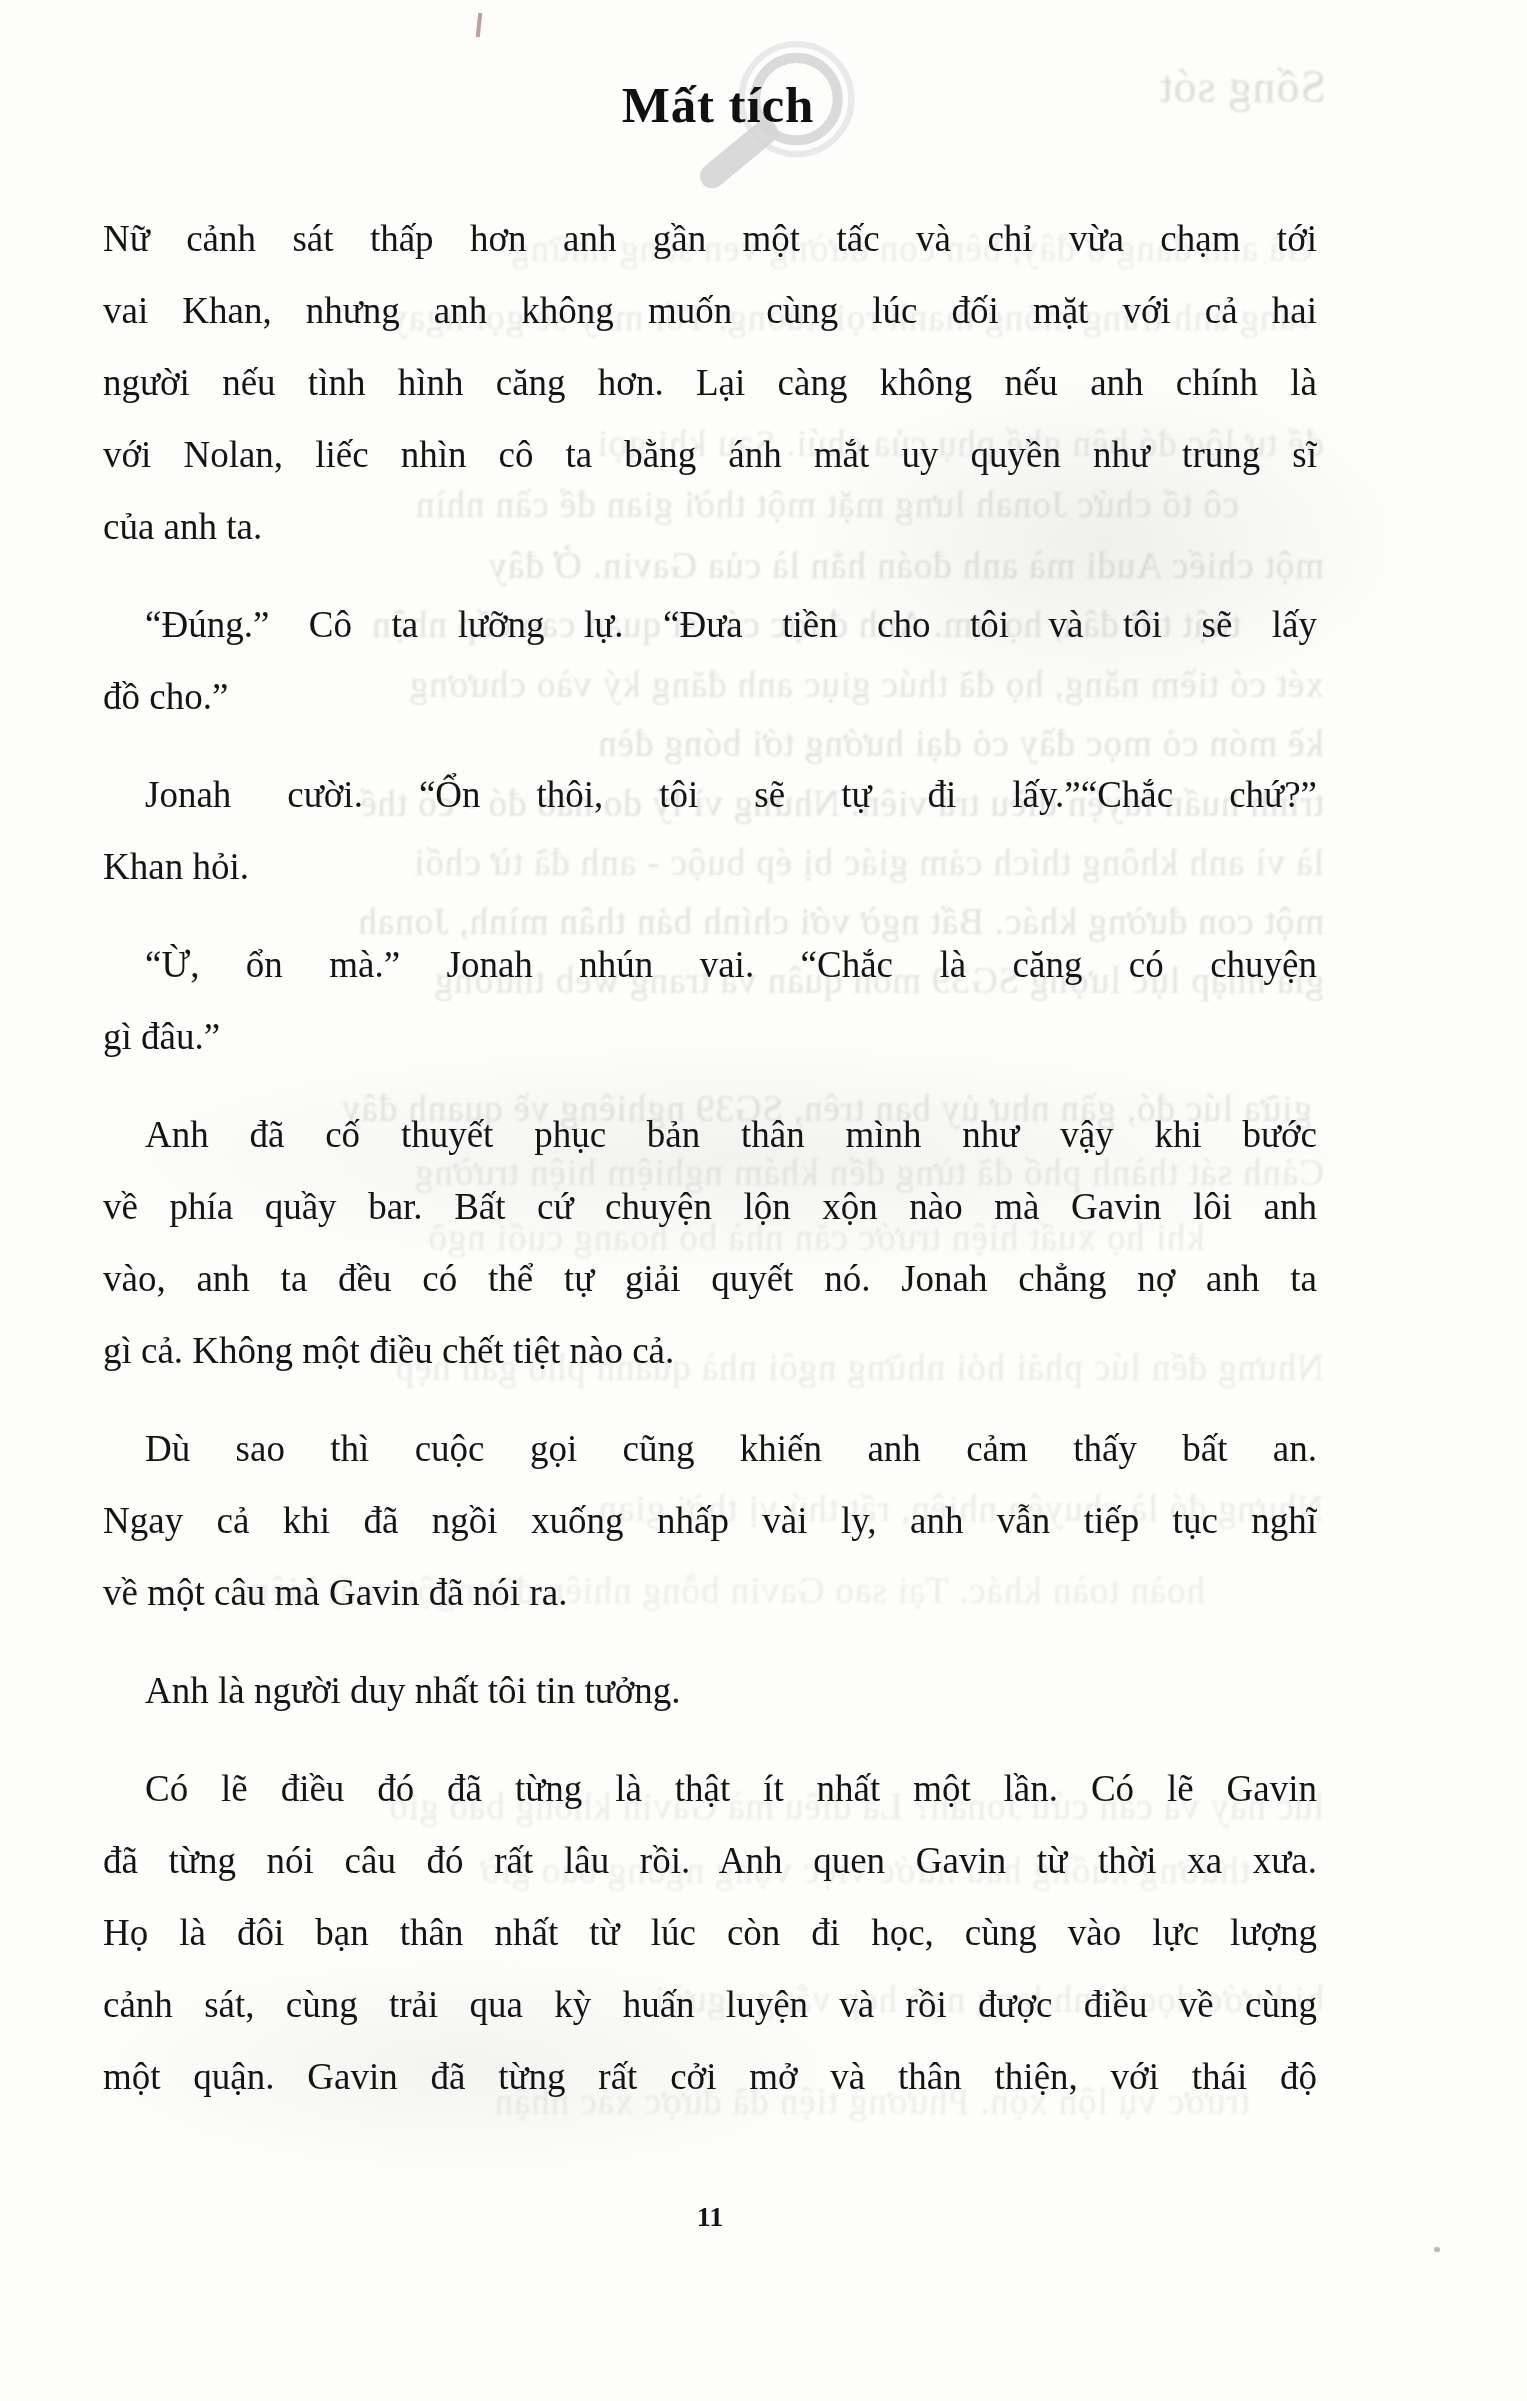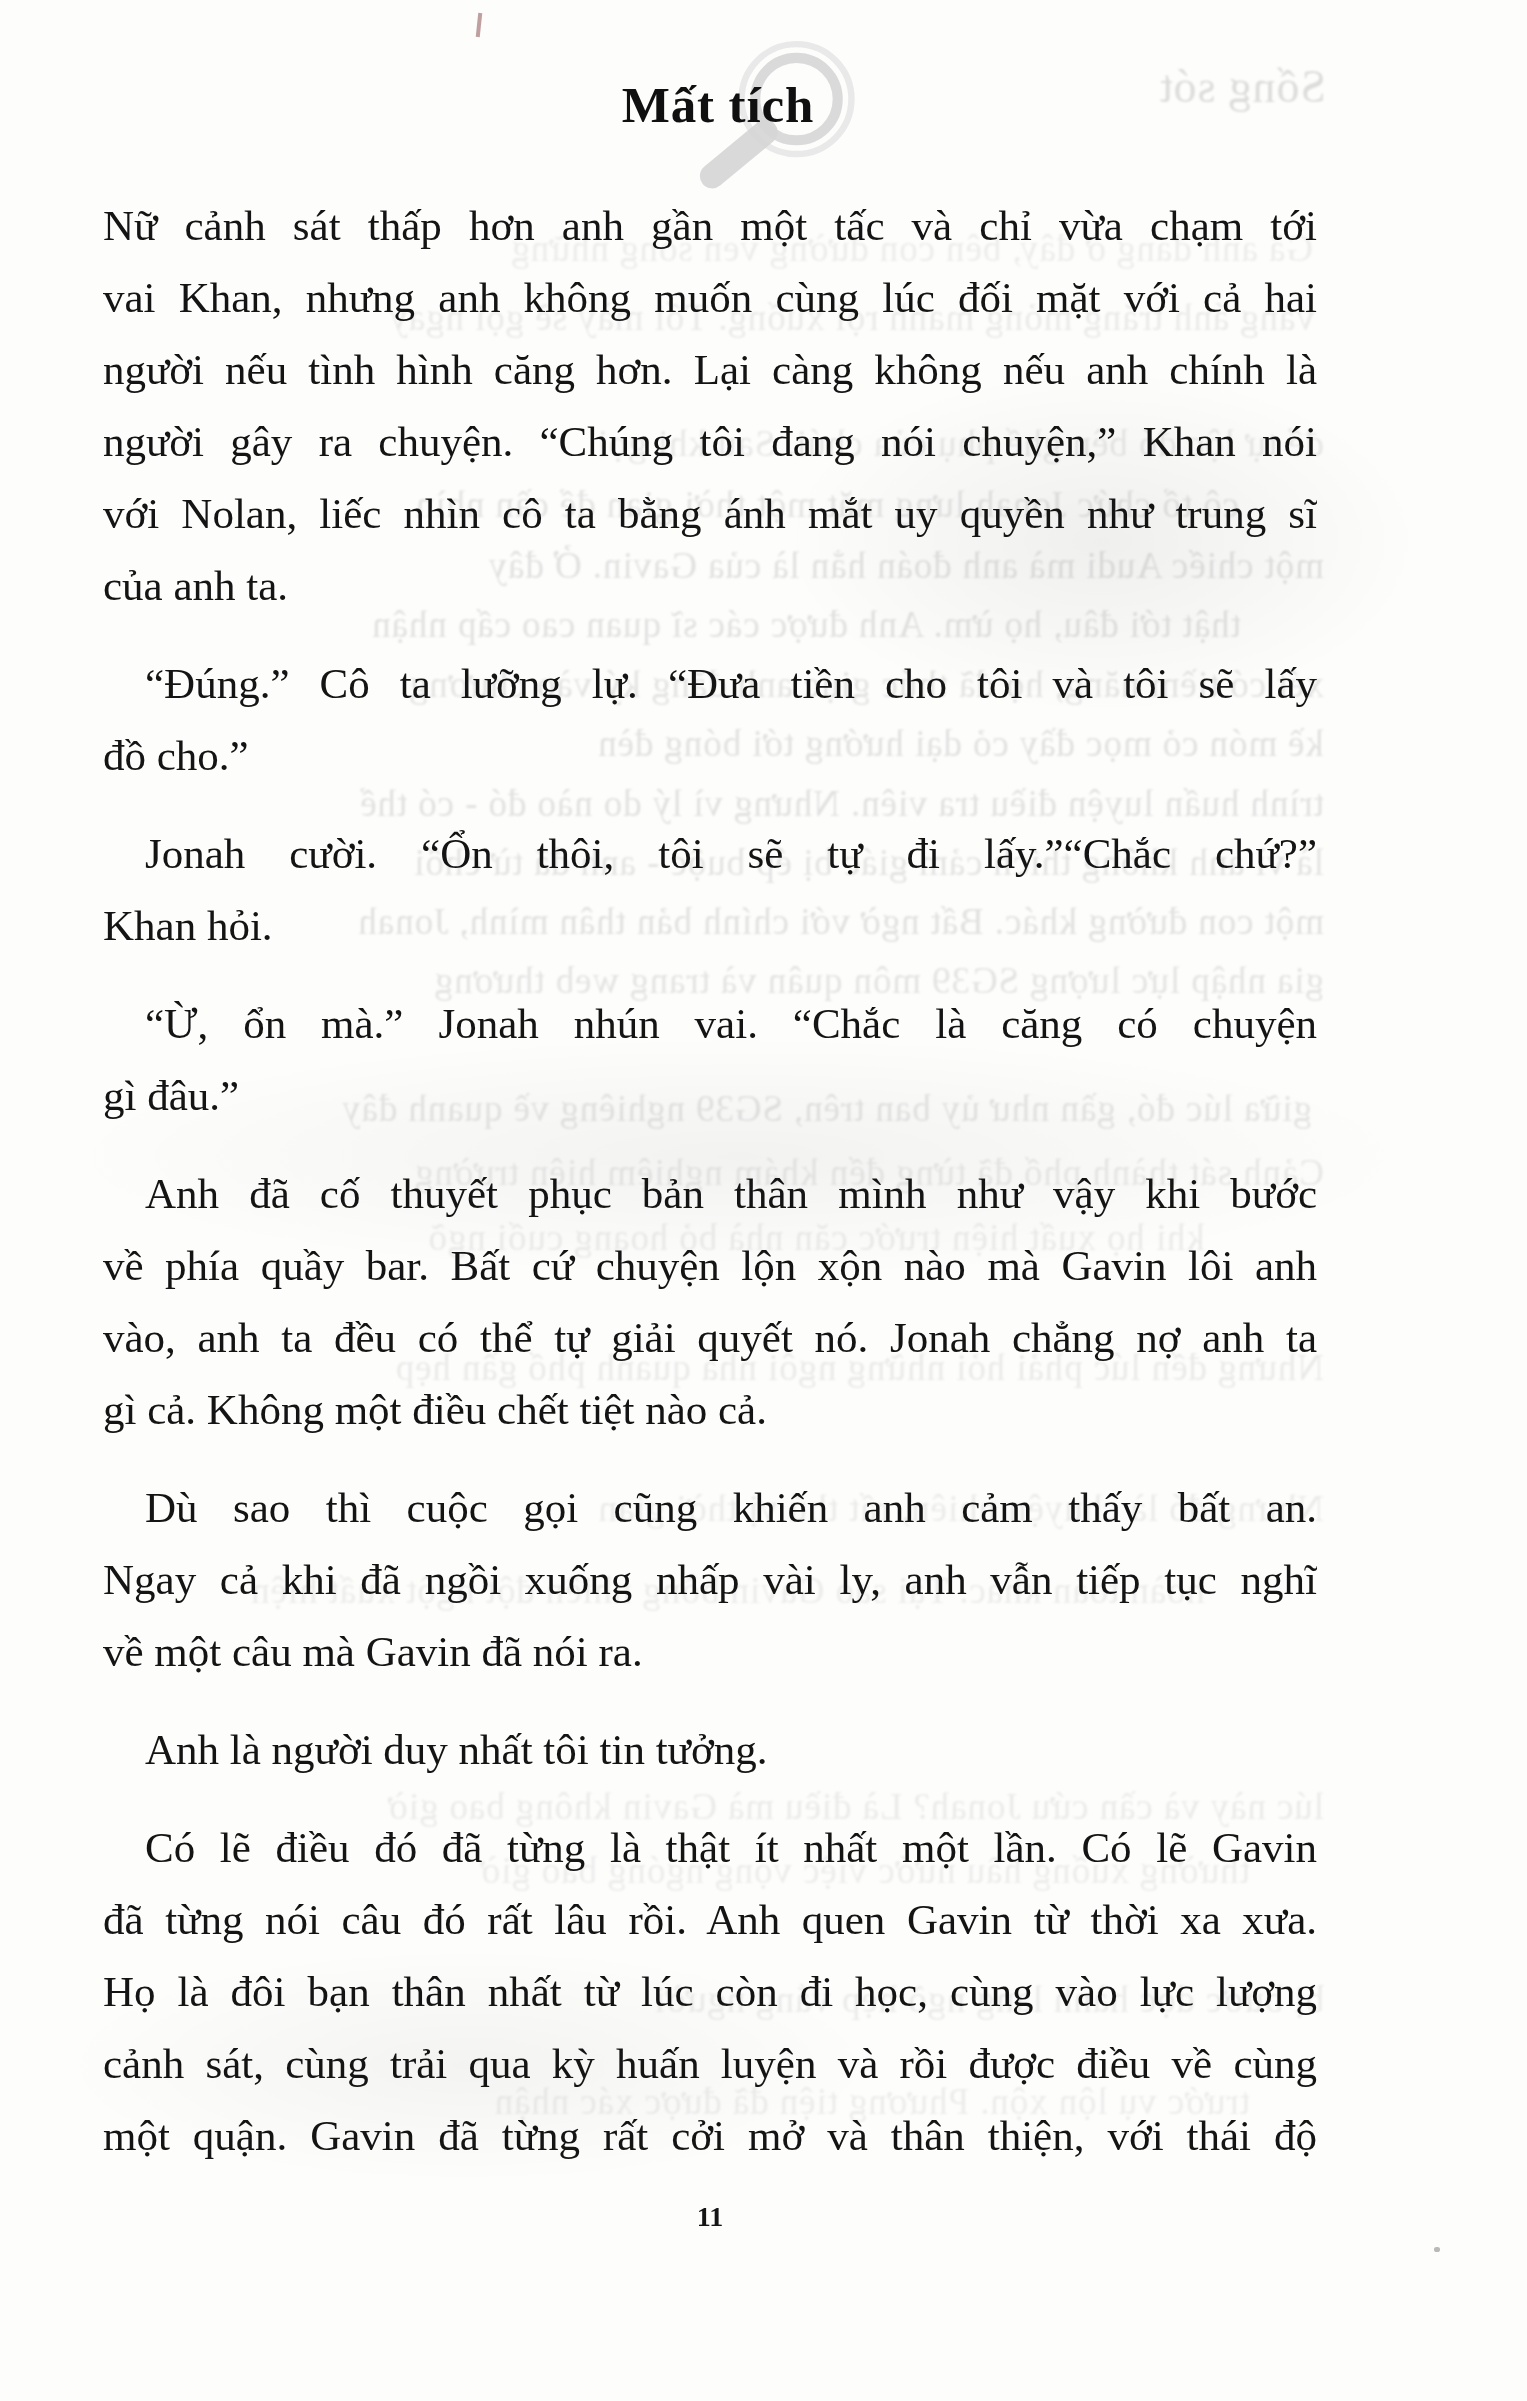--- a/index.html
+++ b/index.html
@@ -48,24 +48,24 @@
     font-size: 51px;
     font-weight: 700;
     letter-spacing: 0.9px;
     z-index: 2;
     color: #101010;
     font-family: Liberation Serif, serif;
   }
 
   .body-text {
     position: absolute;
-    top: 190px;
+    top: 203px;
     left: 103px;
     width: 1214px;
-    font-size: 43px;
+    font-size: 37px;
     z-index: 2;
   }
   .paragraph.spaced { margin-top: 26px; }
   .line { line-height: 72px; height: 72px; white-space: nowrap; }
   .line.just { white-space: normal; text-align: justify; text-align-last: justify; text-justify: inter-word; overflow: hidden; }
   .line.indent { text-indent: 42px; }
 
   .page-number {
     position: absolute;
     top: 2201px;
@@ -143,21 +143,20 @@
     <line x1="116" y1="118" x2="58" y2="166" stroke="#d6d6d6" stroke-width="27" stroke-linecap="round" opacity="0.9"></line>
   </svg>
 
   <h1 class="title">Mất tích</h1>
 
   <div class="body-text" id="body-text">
       <div class="paragraph">
         <div class="line just">Nữ cảnh sát thấp hơn anh gần một tấc và chỉ vừa chạm tới</div>
         <div class="line just">vai Khan, nhưng anh không muốn cùng lúc đối mặt với cả hai</div>
         <div class="line just">người nếu tình hình căng hơn. Lại càng không nếu anh chính là</div>
-        <div class="line just">người gây ra chuyện. “Chúng tôi đang nói chuyện,” Khan nói</div>
         <div class="line just">với Nolan, liếc nhìn cô ta bằng ánh mắt uy quyền như trung sĩ</div>
         <div class="line">của anh ta.</div>
       </div>
       <div class="paragraph spaced">
         <div class="line just indent">“Đúng.” Cô ta lưỡng lự. “Đưa tiền cho tôi và tôi sẽ lấy</div>
         <div class="line">đồ cho.”</div>
       </div>
       <div class="paragraph spaced">
         <div class="line just indent">Jonah cười. “Ổn thôi, tôi sẽ tự đi lấy.”“Chắc chứ?”</div>
         <div class="line">Khan hỏi.</div>

